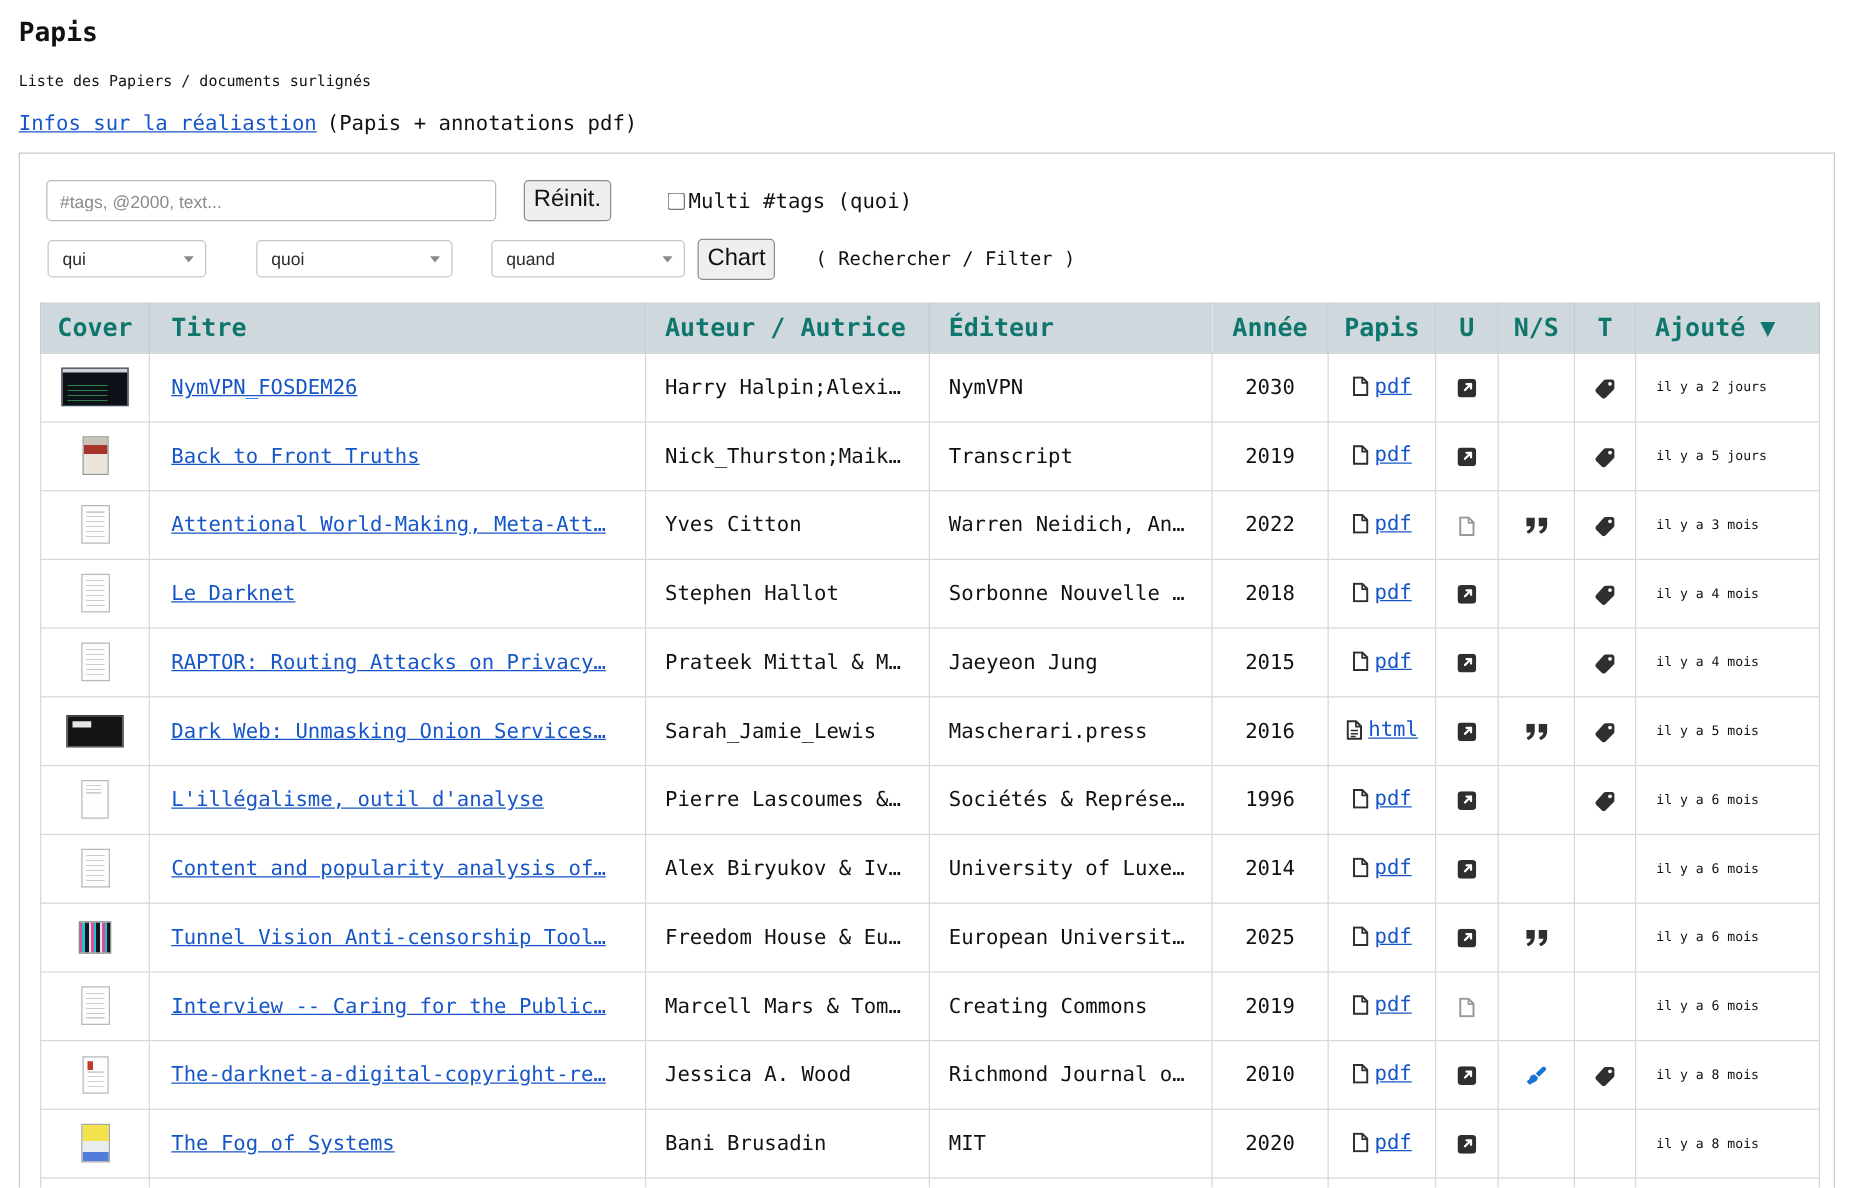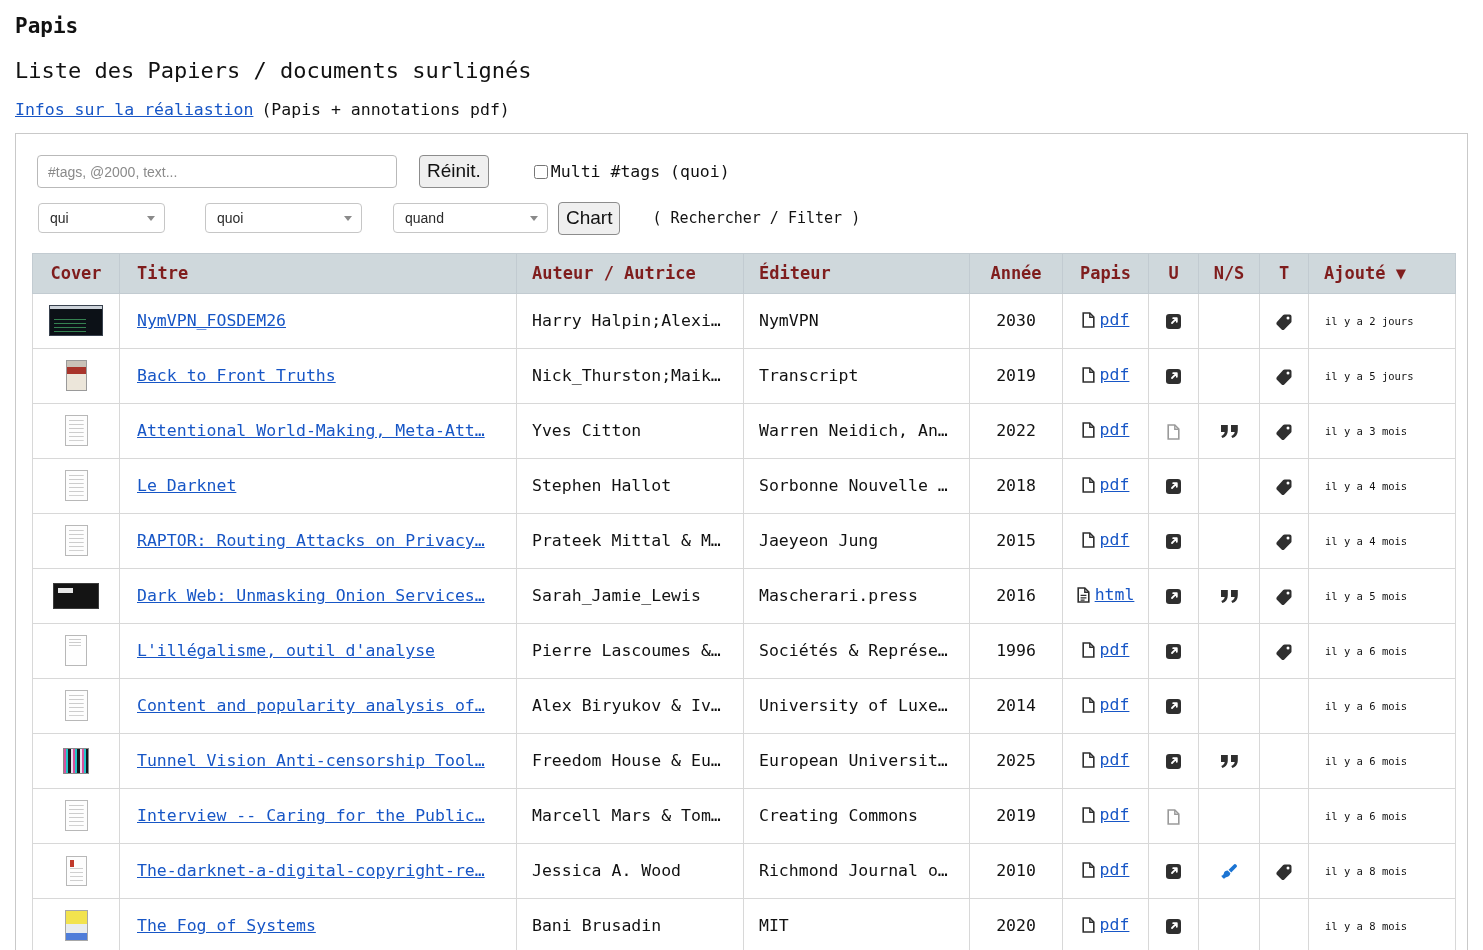--- a/index.html
+++ b/index.html
@@ -4,21 +4,21 @@
 <style>
   * { box-sizing: border-box; }
   html, body { margin: 0; padding: 0; }
   body {
     width: 1483px; height: 950px; overflow: hidden;
     background: #ffffff; color: #111;
     font-family: "DejaVu Sans Mono", monospace;
   }
   .page { padding: 12px 15px 0 15px; }
   .page-title { font-size: 21px; font-weight: bold; margin: 2px 0 20px 0; }
-  .subtitle { font-size: 22px; margin: 0 0 17px 0; }
+  .subtitle { font-size: 12px; margin: 0 0 17px 0; }
   .info-line { font-size: 16.5px; margin: 0 0 14px 0; }
   .info-line a { color: var(--link); text-decoration: underline; cursor: pointer; }
   .info-suffix { margin-left: 8px; }
 
   .panel { border: 1px solid #c9c9c9; background: #fff; padding: 21px 13px 0 16px; }
 
   .frow { display: flex; align-items: center; }
   .frow1 { margin-bottom: 14px; }
   .frow2 { margin-bottom: 18px; }
 
@@ -48,22 +48,22 @@
     font-size: 14px; color: #2b2b2b; cursor: pointer;
   }
   .sel-qui   { width: 127px; margin-left: 6px; }
   .sel-quoi  { width: 157px; margin-left: 40px; }
   .sel-quand { width: 155px; margin-left: 31px; }
   .caret { width: 0; height: 0; border-left: 4px solid transparent; border-right: 4px solid transparent; border-top: 5px solid #8a8a8a; }
   .hint { margin-left: 32px; font-size: 15px; color: #111; }
 
   table { border-collapse: collapse; width: 100%; table-layout: fixed; }
   th {
-    background: var(--header_bg); height: 40px; font-size: 17px; font-weight: bold;
-    color: #7f1d1d; border: 1px solid #c2cbd1; overflow: hidden; white-space: nowrap;
+    background: var(--header_bg); height: 40px; font-size: 20px; font-weight: bold;
+    color: #0f766e; border: 1px solid #c2cbd1; overflow: hidden; white-space: nowrap;
   }
   td {
     height: 55px; border: 1px solid #d8d8d8; font-size: 16.5px; color: #111;
     overflow: hidden; white-space: nowrap; vertical-align: middle;
   }
   .al  { text-align: left; padding-left: 17px; }
   .al14 { text-align: left; padding-left: 15px; }
   .ac  { text-align: center; }
   td.c-added { font-size: 10.5px; padding-left: 16px; text-align: left; }
 

